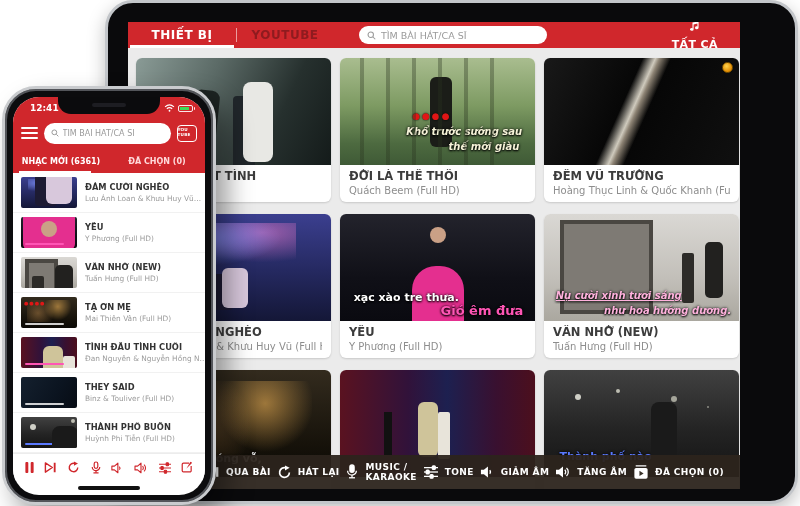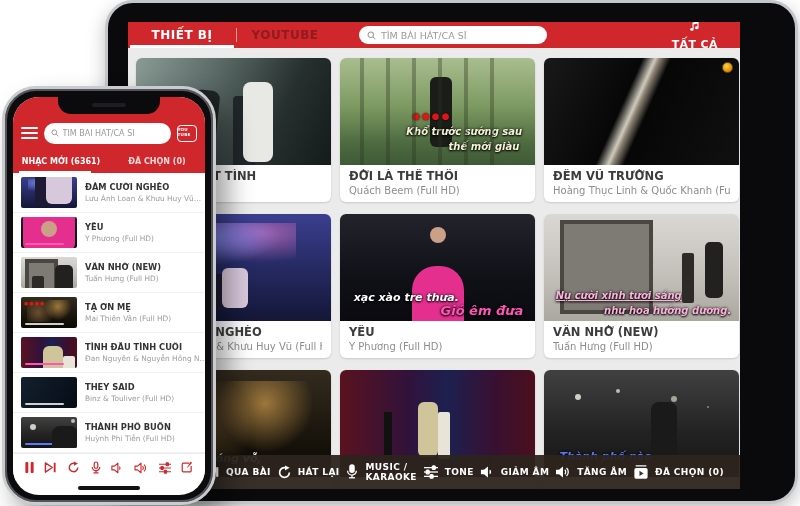--- a/index.html
+++ b/index.html
@@ -28,21 +28,21 @@
     font-size:11px;font-weight:bold;letter-spacing:.4px;flex-direction:column;}
 
   .ipad-grid{position:absolute;left:0;top:26px;width:100%;bottom:0;padding:10px 8px;
     display:grid;grid-template-columns:repeat(3,195px);grid-auto-rows:144px;column-gap:9px;row-gap:12px;}
   .card{background:#fff;border-radius:6px;box-shadow:0 1px 2px rgba(0,0,0,.15);overflow:hidden;height:144px;}
   .thumb{position:relative;width:100%;height:107px;overflow:hidden;}
   .card-info{padding:4px 9px 0 9px;}
   .card-title{font-size:11.5px;font-weight:bold;color:#3c3c3c;white-space:nowrap;overflow:hidden;}
   .card-sub{font-size:10px;color:#8d8d8d;margin-top:2px;white-space:nowrap;overflow:hidden;}
 
-  .lyric{position:absolute;font-weight:bold;text-shadow:0 1px 2px #000,0 0 3px #000;font-style:italic;}
+  .lyric{position:absolute;font-weight:bold;text-shadow:0 1px 2px #000,0 0 3px #000;}
   .lyr-white{color:#fff;}
   .lyr-pink{color:#ff55b5;}
   .lyr-script{color:#ffb2dd;font-style:italic;}
   .lyr-blue{color:#5a79ff;}
   .lyr-italic{font-style:italic;color:#f6f3d8;}
   .dots{position:absolute;letter-spacing:2px;color:#e01616;font-size:9px;text-shadow:0 0 2px #000;}
 
   
   .t1{background:linear-gradient(115deg,#8a9b96 0%,#5b6a66 35%,#26302e 70%,#141b1a 100%);}
   .t1::before{content:"";position:absolute;left:28%;top:30%;width:26px;height:70px;background:#1d2422;border-radius:8px;transform:rotate(6deg);}
@@ -299,20 +299,31 @@
         <span class="tb-label">ĐÃ CHỌN (0)</span>
       </div>
     </div>
   </div>
 
   <div class="phone-frame"></div>
   <div class="phone-screen">
     <div class="phone-red"></div>
     <div class="notch"></div>
 
+    <div class="p-status">
+      <span class="p-time">12:41</span>
+      <span class="p-sticons">
+        <svg width="11" height="8" viewBox="0 0 12 9" fill="none" stroke="#fff" stroke-width="1.3">
+            <path d="M1 3.2 Q6 -1.2 11 3.2"></path>
+            <path d="M3 5.4 Q6 2.8 9 5.4"></path>
+            <circle cx="6" cy="7.6" r="1" fill="#fff" stroke="none"></circle>
+          </svg>
+        <span class="battery"></span>
+      </span>
+    </div>
 
     <div class="p-nav">
       <div class="burger">
           <span></span>
           <span></span>
           <span></span>
         </div>
       <div class="p-search">
         <svg width="8" height="8" viewBox="0 0 12 12">
             <circle cx="5" cy="5" r="3.6" fill="none" stroke="#9a9a9a" stroke-width="1.5"></circle>

